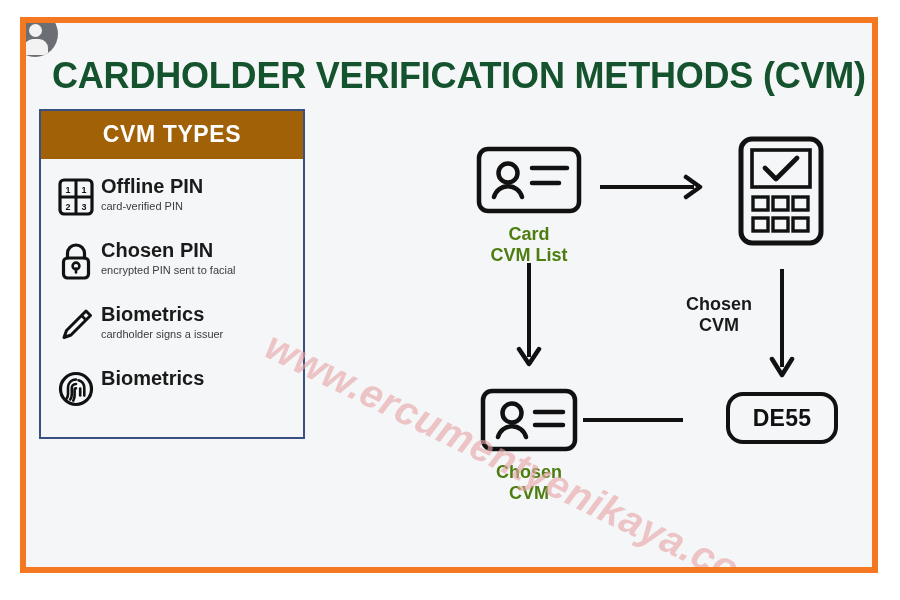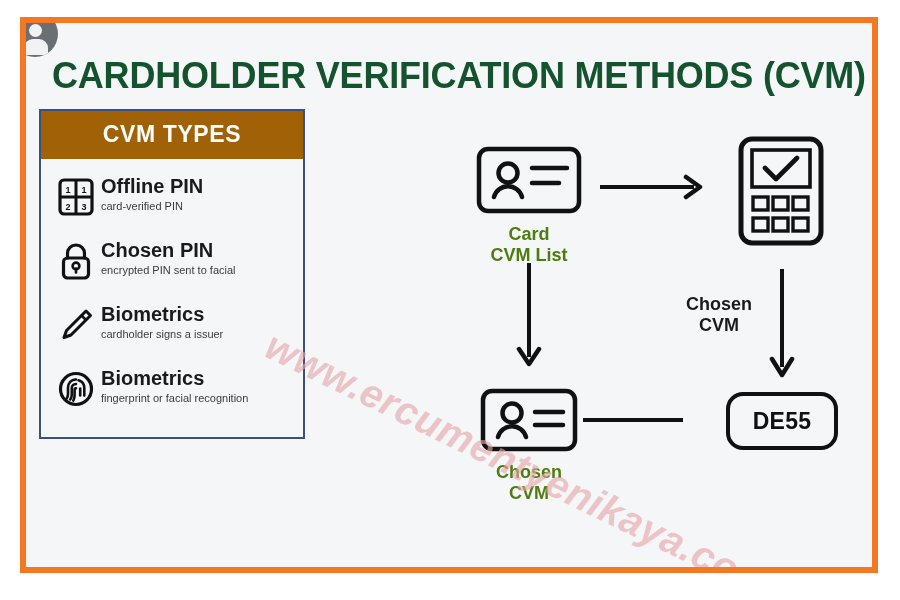--- a/index.html
+++ b/index.html
@@ -171,21 +171,21 @@
     line-height: 1.18;
     text-align: center;
     white-space: pre-line;
   }
   .de55-box {
     box-sizing: border-box;
     border: 4px solid #111111;
     border-radius: 17px;
     background: #F4F6F8;
     width: 112px;
-    height: 58px;
+    height: 52px;
     display: flex;
     align-items: center;
     justify-content: center;
     font-size: 23px;
     font-weight: bold;
     color: #111111;
     letter-spacing: 0.3px;
   }
   svg { display: block; }
 </style>
@@ -259,21 +259,20 @@
             <circle cx="20" cy="20" r="15.5" fill="none" stroke="#111" stroke-width="3.2"></circle>
             <path d="M20 10.5 c-5.2 0 -8 4 -8 8 v6.5 c0 1.6 -0.5 3.2 -1.4 4.6" fill="none" stroke="#111" stroke-width="2.6" stroke-linecap="round"></path>
             <path d="M20 15 c-2.6 0 -4.2 2 -4.2 4 v6.5 c0 2 -0.6 3.6 -1.6 5" fill="none" stroke="#111" stroke-width="2.6" stroke-linecap="round"></path>
             <path d="M20 19.3 c-1 0 -1.4 0.8 -1.4 1.6 v5.6 c0 2 -0.5 3.6 -1.3 5.1" fill="none" stroke="#111" stroke-width="2.6" stroke-linecap="round"></path>
             <path d="M22.5 11.3 c4 1.2 5.8 4.4 5.8 7.8 v7.5" fill="none" stroke="#111" stroke-width="2.6" stroke-linecap="round"></path>
             <path d="M24.2 19.5 v7" fill="none" stroke="#111" stroke-width="2.6" stroke-linecap="round"></path>
           </svg>
         </div>
         <div class="cvm-text">
           <div class="cvm-title">Biometrics</div>
-          <div class="cvm-desc">fingerprint or facial recognition</div>
         </div>
       </div>
 
     </div>
   </div>
 
   <div id="flow">
 
     <div class="node" style="left:128px; top:34px; width:150px;">
       <div style="display:flex;justify-content:center;">

